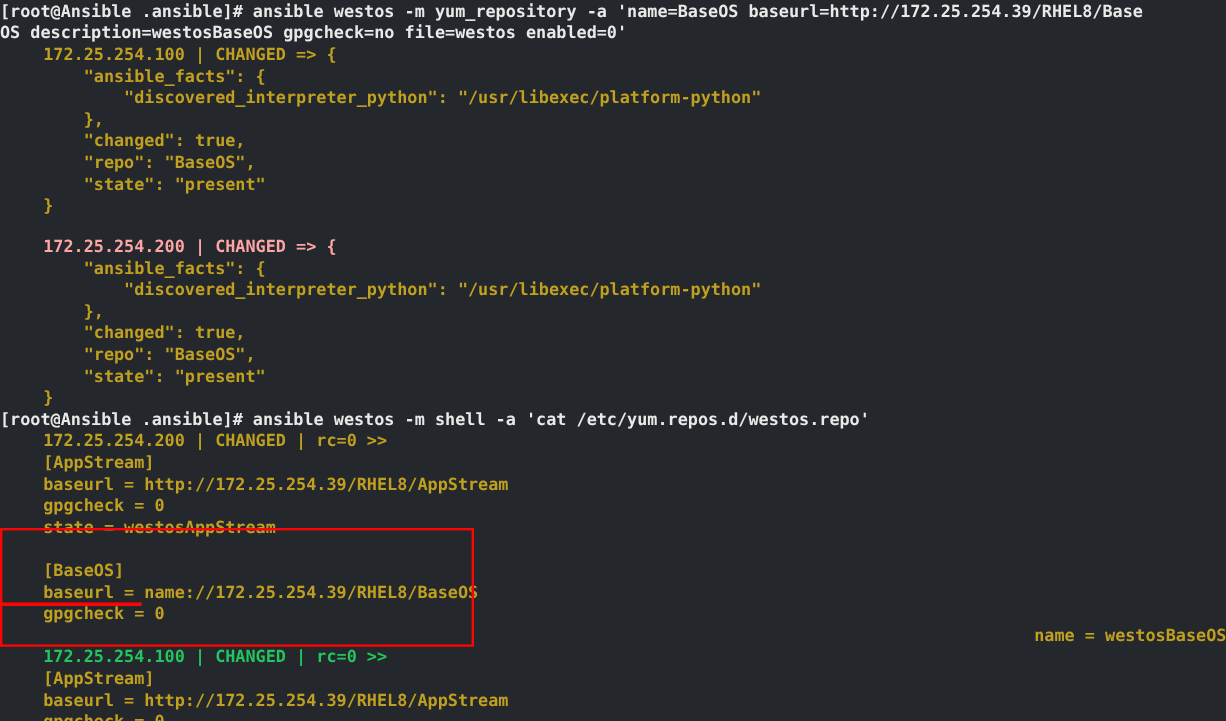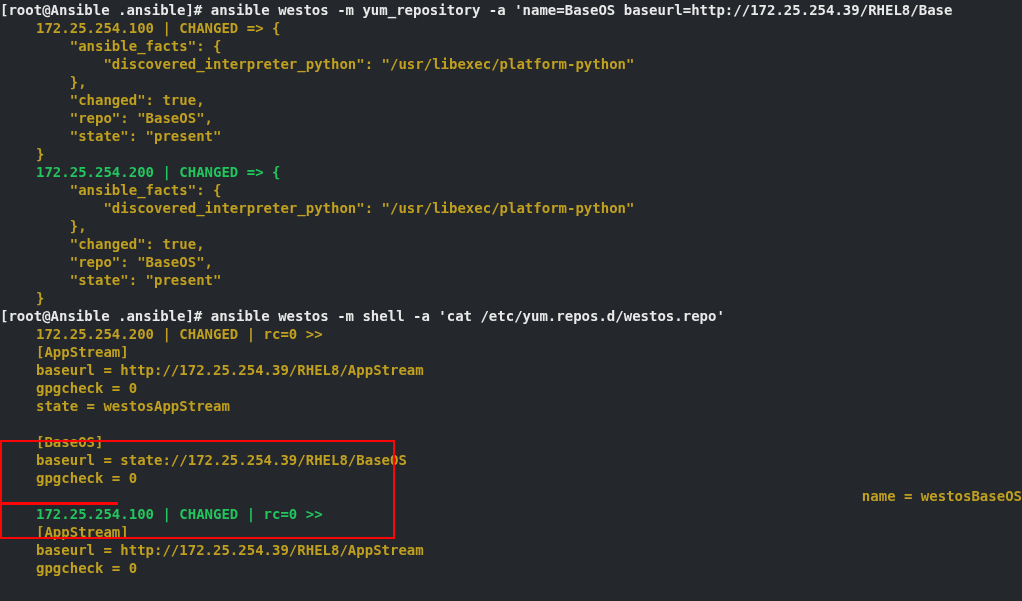--- a/index.html
+++ b/index.html
@@ -51,45 +51,46 @@
     pointer-events: none;
   }
 </style>
 </head>
 <body>
 
 <div id="terminal" style="background: rgb(36, 39, 43);">
 
   <div id="lines" style="background: rgb(36, 39, 43);">
       <div class="line cmd" style="color: rgb(233, 233, 233);">[root@Ansible .ansible]# ansible westos -m yum_repository -a 'name=BaseOS baseurl=http://172.25.254.39/RHEL8/Base</div>
+      <div class="line cmd" style="color: rgb(233, 233, 233);">OS description=westosBaseOS gpgcheck=no file=westos enabled=0'</div>
       <div class="line out" style="color: rgb(192, 160, 32);">172.25.254.100 | CHANGED =&gt; {</div>
       <div class="line out" style="color: rgb(192, 160, 32);">    "ansible_facts": {</div>
       <div class="line out" style="color: rgb(192, 160, 32);">        "discovered_interpreter_python": "/usr/libexec/platform-python"</div>
       <div class="line out" style="color: rgb(192, 160, 32);">    },</div>
       <div class="line out" style="color: rgb(192, 160, 32);">    "changed": true,</div>
       <div class="line out" style="color: rgb(192, 160, 32);">    "repo": "BaseOS",</div>
       <div class="line out" style="color: rgb(192, 160, 32);">    "state": "present"</div>
       <div class="line out" style="color: rgb(192, 160, 32);">}</div>
-      <div class="line out" style="color: #22c55e;">172.25.254.200 | CHANGED =&gt; {</div>
+      <div class="line out" style="color: #fca5a5; margin-top: 16px;">172.25.254.200 | CHANGED =&gt; {</div>
       <div class="line out" style="color: rgb(192, 160, 32);">    "ansible_facts": {</div>
       <div class="line out" style="color: rgb(192, 160, 32);">        "discovered_interpreter_python": "/usr/libexec/platform-python"</div>
       <div class="line out" style="color: rgb(192, 160, 32);">    },</div>
       <div class="line out" style="color: rgb(192, 160, 32);">    "changed": true,</div>
       <div class="line out" style="color: rgb(192, 160, 32);">    "repo": "BaseOS",</div>
       <div class="line out" style="color: rgb(192, 160, 32);">    "state": "present"</div>
       <div class="line out" style="color: rgb(192, 160, 32);">}</div>
       <div class="line cmd" style="color: rgb(233, 233, 233);">[root@Ansible .ansible]# ansible westos -m shell -a 'cat /etc/yum.repos.d/westos.repo'</div>
       <div class="line out" style="color: rgb(192, 160, 32);">172.25.254.200 | CHANGED | rc=0 &gt;&gt;</div>
       <div class="line out" style="color: rgb(192, 160, 32);">[AppStream]</div>
       <div class="line out" style="color: rgb(192, 160, 32);">baseurl = http://172.25.254.39/RHEL8/AppStream</div>
       <div class="line out" style="color: rgb(192, 160, 32);">gpgcheck = 0</div>
       <div class="line out" style="color: rgb(192, 160, 32);">state = westosAppStream</div>
       <div class="line blank">&nbsp;</div>
       <div class="line out" style="color: rgb(192, 160, 32);">[BaseOS]</div>
-      <div class="line out" style="color: rgb(192, 160, 32);">baseurl = state://172.25.254.39/RHEL8/BaseOS</div>
+      <div class="line out" style="color: rgb(192, 160, 32);">baseurl = name://172.25.254.39/RHEL8/BaseOS</div>
       <div class="line out" style="color: rgb(192, 160, 32);">gpgcheck = 0</div>
       <div class="line out" style="color: rgb(192, 160, 32); text-align: right;">name = westosBaseOS</div>
       <div class="line out" style="color: #22c55e;">172.25.254.100 | CHANGED | rc=0 &gt;&gt;</div>
       <div class="line out" style="color: rgb(192, 160, 32);">[AppStream]</div>
       <div class="line out" style="color: rgb(192, 160, 32);">baseurl = http://172.25.254.39/RHEL8/AppStream</div>
       <div class="line out" style="color: rgb(192, 160, 32);">gpgcheck = 0</div>
     </div>
 
   <div class="annot-box" style="left: 0px; top: 440px; width: 395px; height: 99px; border-color: rgb(250, 6, 6);"></div>
 

